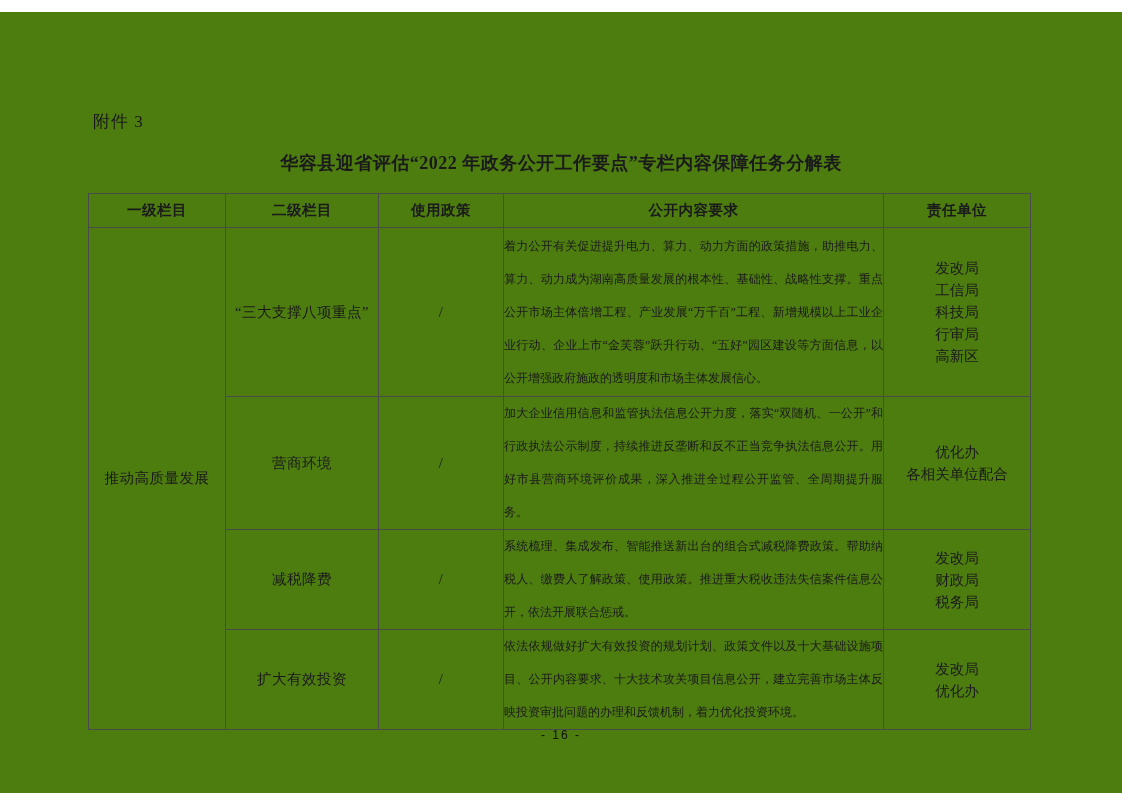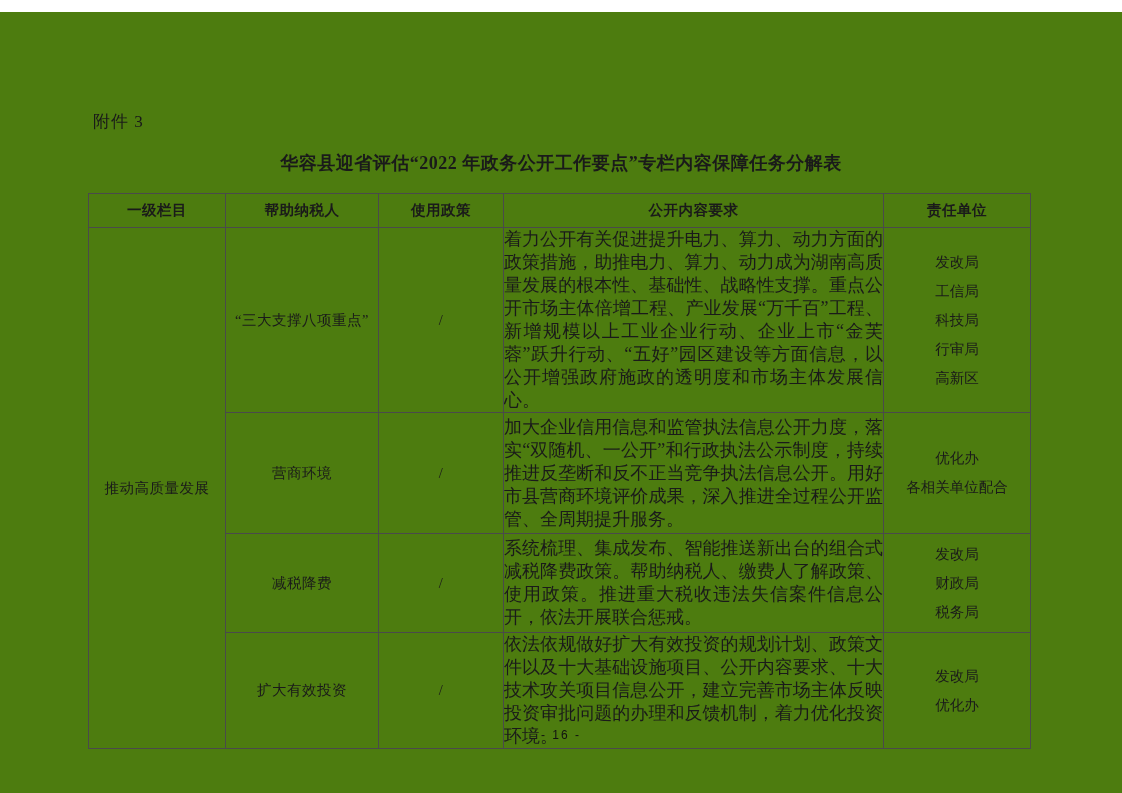--- a/index.html
+++ b/index.html
@@ -63,29 +63,29 @@
   }
   td.c-center {
     text-align: center;
     font-size: 14.5px;
     letter-spacing: 0.5px;
     font-family: Liberation Serif, serif;
   }
   td.c-content {
     text-align: justify;
     text-justify: inter-ideograph;
-    font-size: 18px;
-    line-height: 23px;
+    font-size: 12px;
+    line-height: 33px;
     padding: 8px 9px 8px 11px;
     vertical-align: middle;
   }
   td.c-units {
     text-align: center;
     font-size: 14.5px;
-    line-height: 29px;
+    line-height: 22px;
     white-space: pre-line;
   }
   .page-number {
     position: absolute;
     left: 0;
     top: 716px;
     width: 100%;
     text-align: center;
     font-size: 12px;
     font-family: "Liberation Sans", "DejaVu Sans", sans-serif;
@@ -106,21 +106,21 @@
     <colgroup>
       <col style="width:137px">
       <col style="width:153px">
       <col style="width:125px">
       <col style="width:380px">
       <col style="width:147px">
     </colgroup>
     <tbody>
       <tr class="header-row">
         <td class="th-cell">一级栏目</td>
-        <td class="th-cell">帮助纳税人</td>
+        <td class="th-cell">二级栏目</td>
         <td class="th-cell">使用政策</td>
         <td class="th-cell">公开内容要求</td>
         <td class="th-cell">责任单位</td>
       </tr>
 
       <tr class="row-1">
         <td class="c-center" rowspan="4">推动高质量发展</td>
         <td class="c-center">“三大支撑八项重点”</td>
         <td class="c-center">/</td>
         <td class="c-content">着力公开有关促进提升电力、算力、动力方面的政策措施，助推电力、算力、动力成为湖南高质量发展的根本性、基础性、战略性支撑。重点公开市场主体倍增工程、产业发展“万千百”工程、新增规模以上工业企业行动、企业上市“金芙蓉”跃升行动、“五好”园区建设等方面信息，以公开增强政府施政的透明度和市场主体发展信心。</td>

